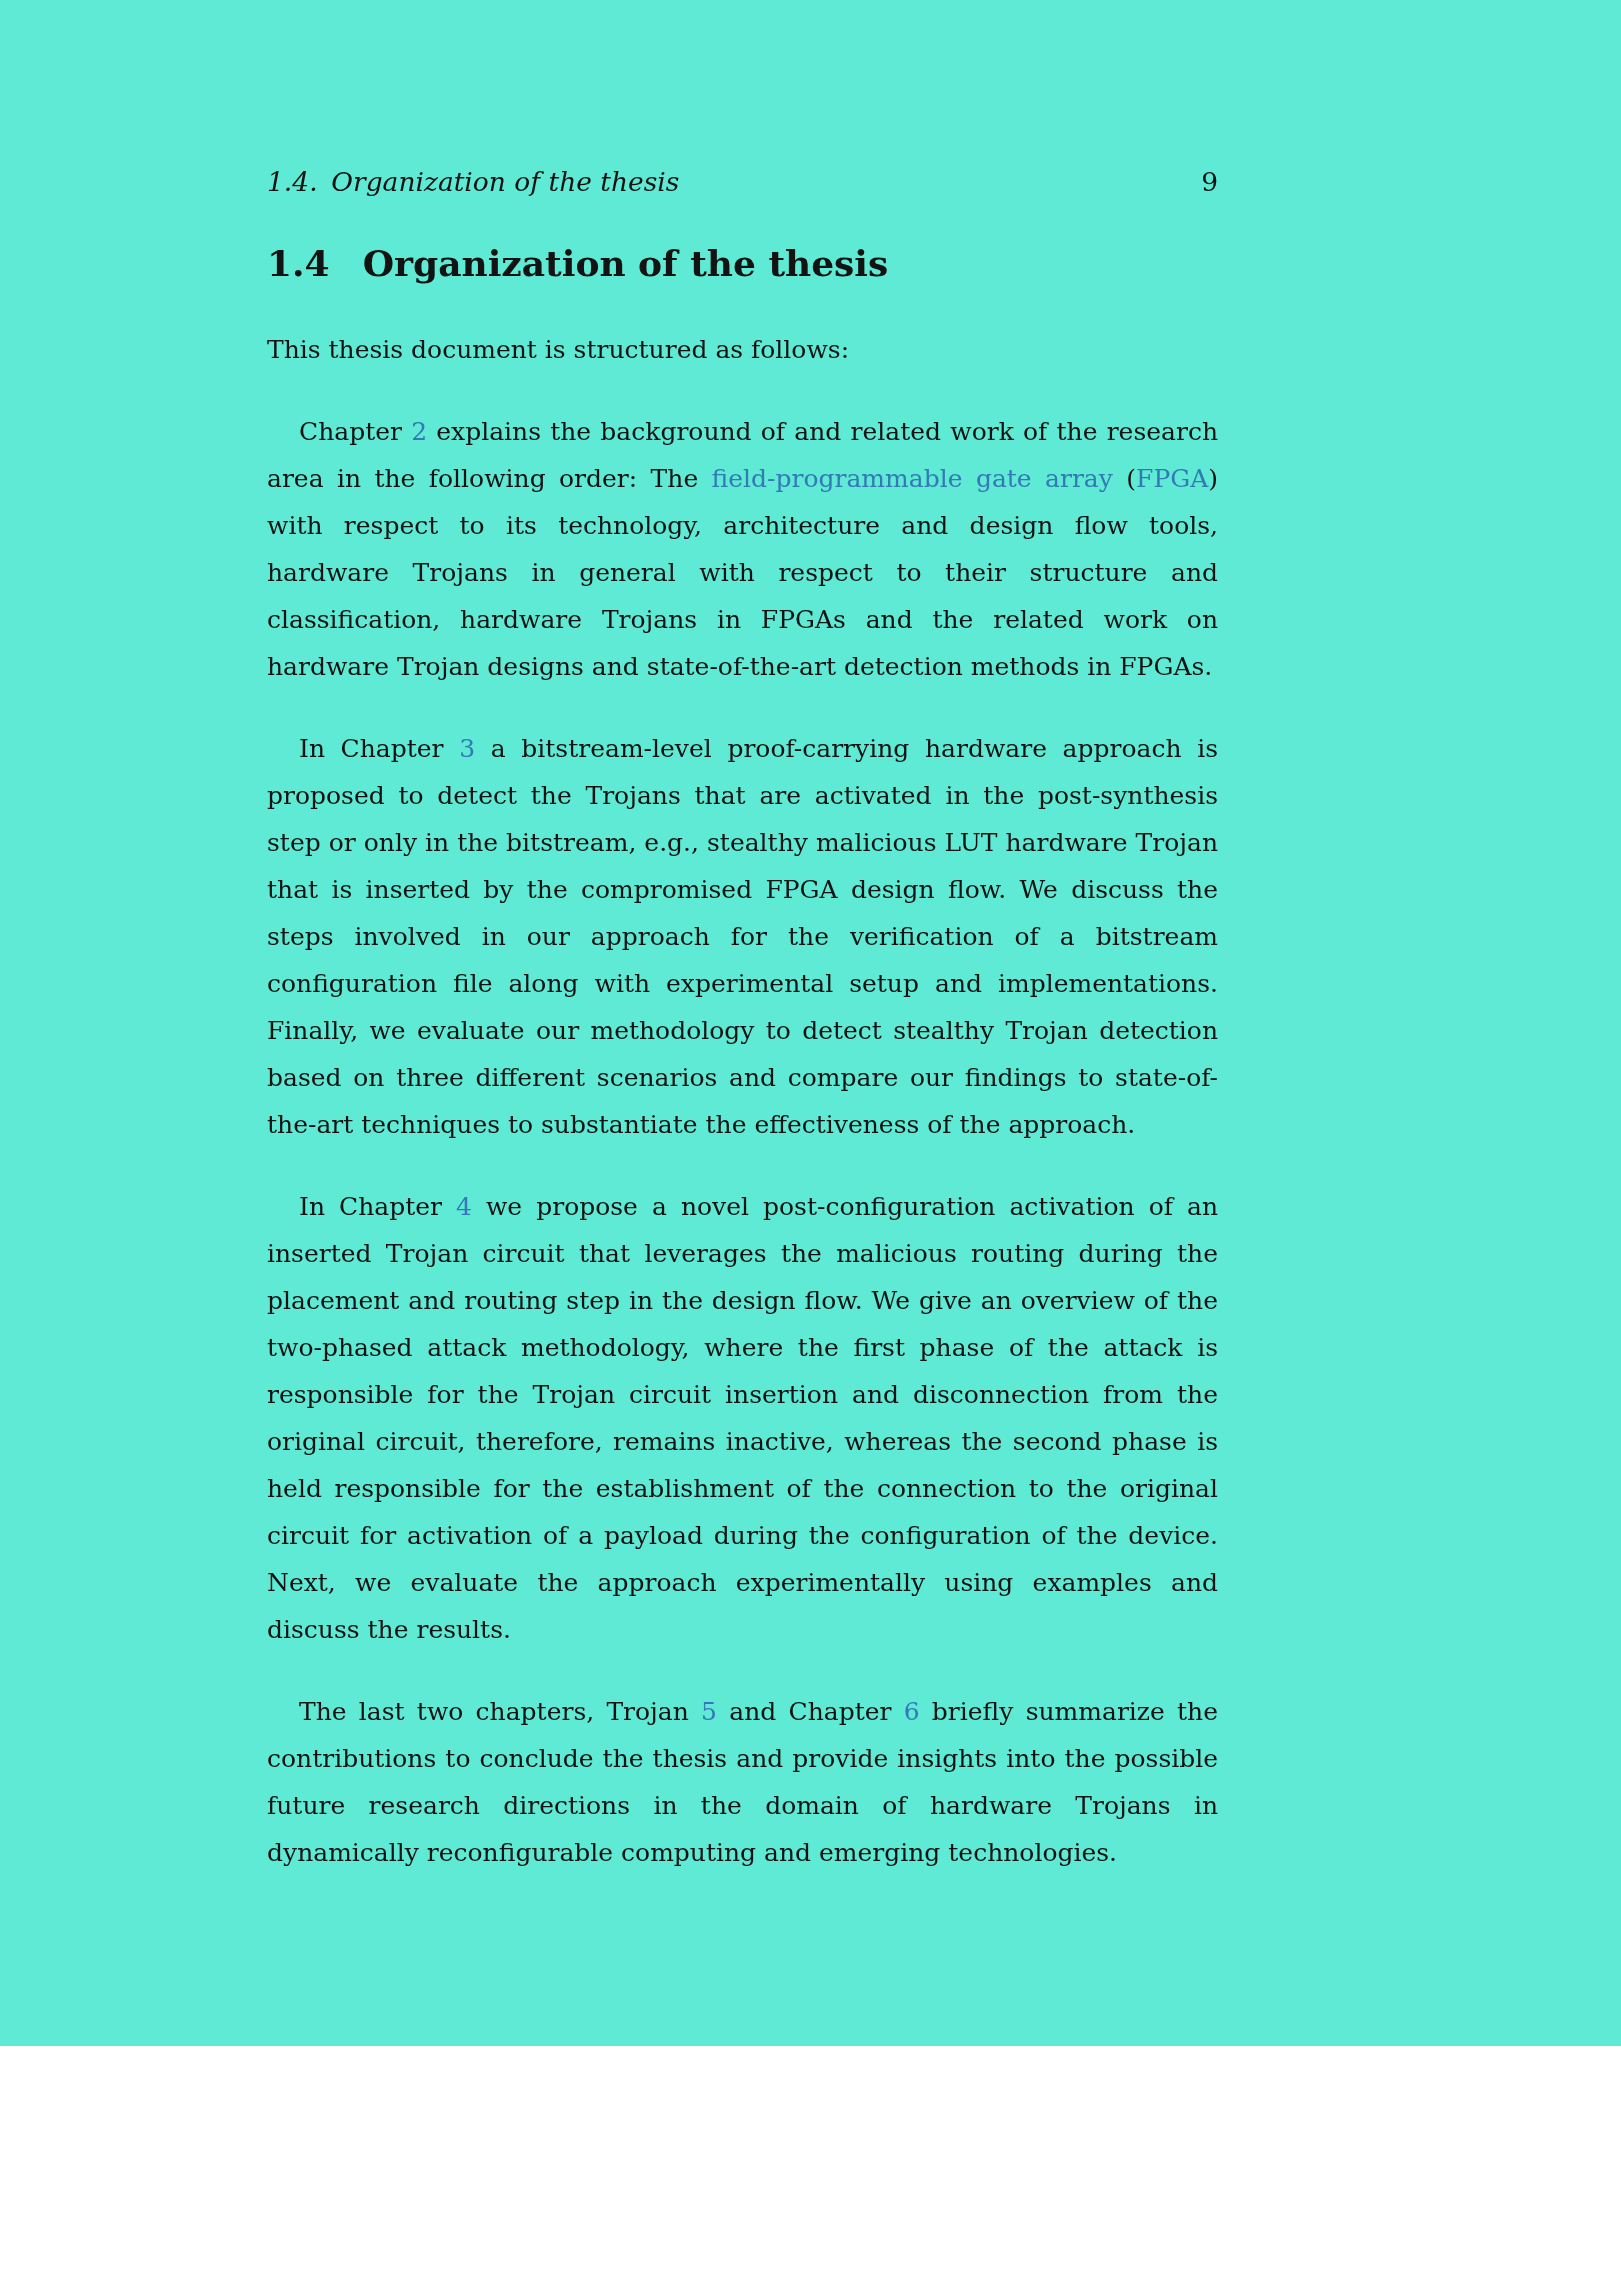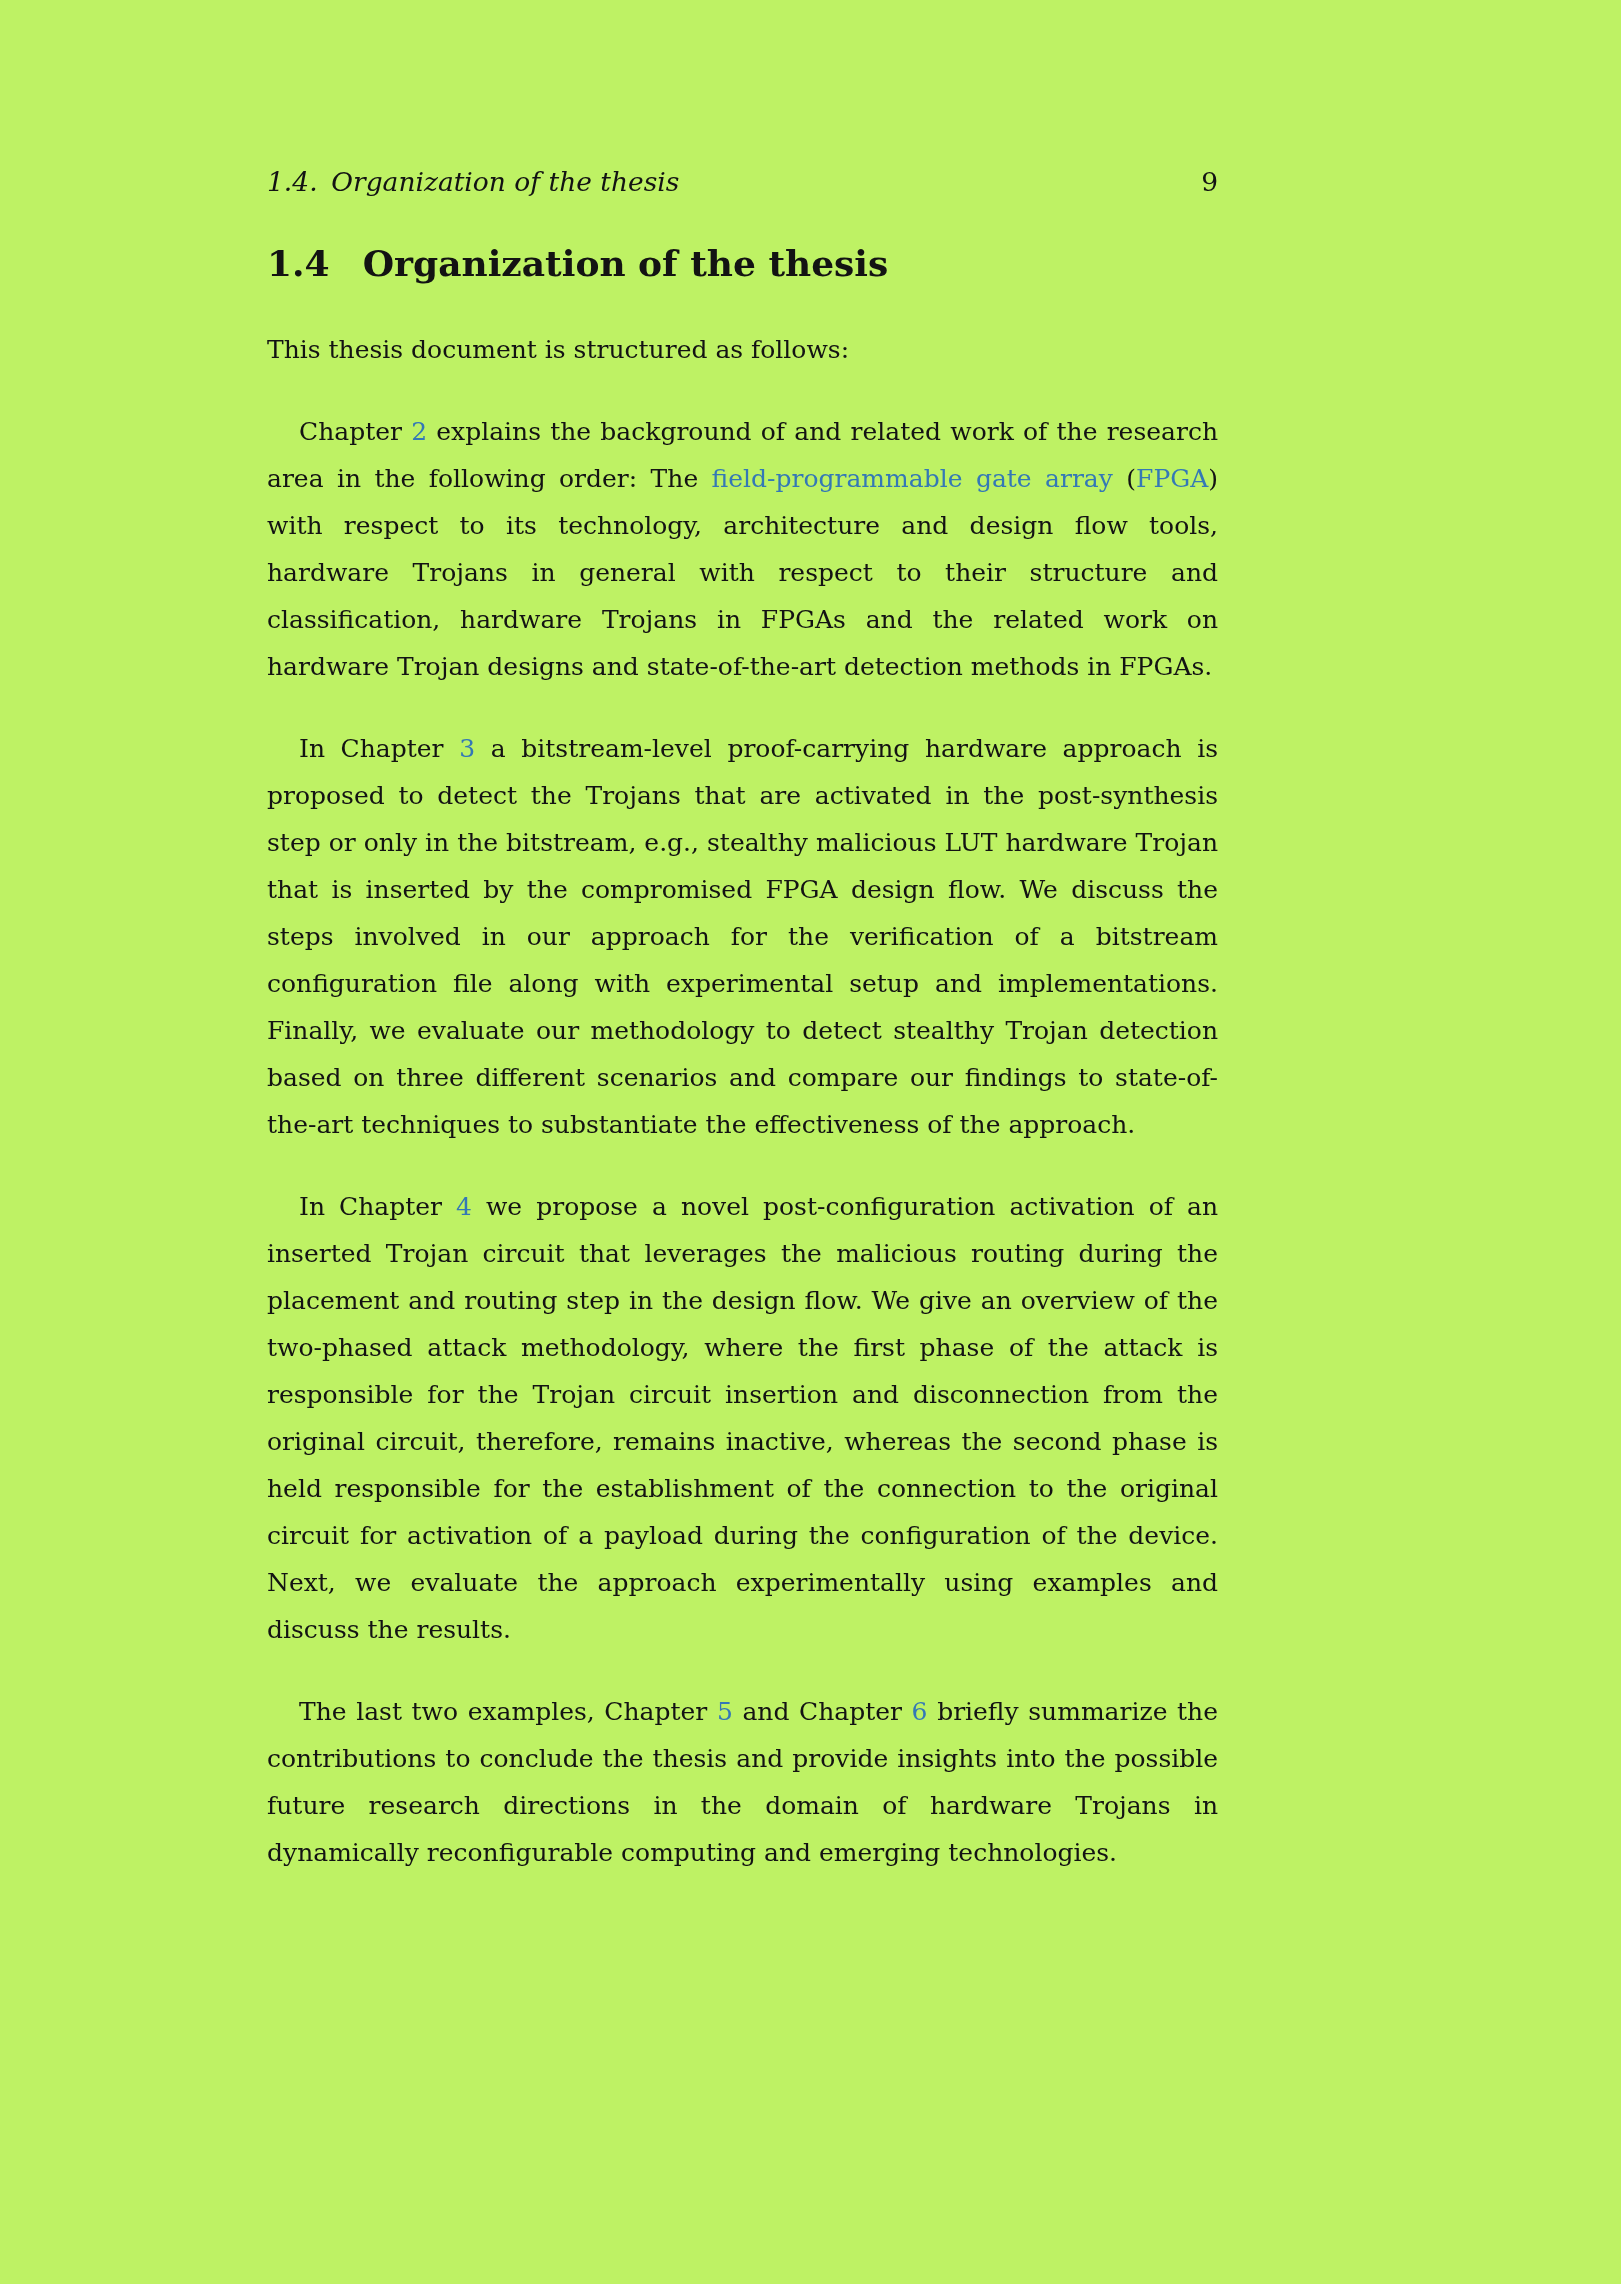--- a/index.html
+++ b/index.html
@@ -3,22 +3,22 @@
 <meta charset="utf-8">
 <style>
   html, body {
     margin: 0;
     padding: 0;
     background: #ffffff;
   }
   .page {
     position: relative;
     width: 1621px;
-    height: 2284px;
-    background: #bef264;
+    height: 2046px;
+    background: #5eead4;
     overflow: hidden;
     font-family: "DejaVu Serif", "Liberation Serif", serif;
     color: #131313;
   }
   .content {
     position: absolute;
     left: 267px;
     top: 0;
     width: 951px;
   }
@@ -82,18 +82,18 @@
     <h1 class="section-heading">
       <span class="sec-num">1.4</span>
       <span class="sec-title">Organization of the thesis</span>
     </h1>
 
     <div class="body-text" id="body-text">
         <p><span>This thesis document is structured as follows:</span></p>
         <p class="indent"><span>Chapter </span><span class="link">2</span><span> explains the background of and related work of the research area in the following order: The </span><span class="link">field-programmable gate array</span><span> (</span><span class="link">FPGA</span><span>) with respect to its technology, architecture and design flow tools, hardware Trojans in general with respect to their structure and classification, hardware Trojans in FPGAs and the related work on hardware Trojan designs and state-of-the-art detection methods in FPGAs.</span></p>
         <p class="indent"><span>In Chapter </span><span class="link">3</span><span> a bitstream-level proof-carrying hardware approach is proposed to detect the Trojans that are activated in the post-synthesis step or only in the bitstream, e.g., stealthy malicious LUT hardware Trojan that is inserted by the compromised FPGA design flow.  We discuss the steps involved in our approach for the verification of a bitstream configuration file along with experimental setup and implementations. Finally, we evaluate our methodology to detect stealthy Trojan detection based on three different scenarios and compare our findings to state-of-the-art techniques to substantiate the effectiveness of the approach.</span></p>
         <p class="indent"><span>In Chapter </span><span class="link">4</span><span> we propose a novel post-configuration activation of an inserted Trojan circuit that leverages the malicious routing during the placement and routing step in the design flow.  We give an overview of the two-phased attack methodology, where the first phase of the attack is responsible for the Trojan circuit insertion and disconnection from the original circuit, therefore, remains inactive, whereas the second phase is held responsible for the establishment of the connection to the original circuit for activation of a payload during the configuration of the device. Next, we evaluate the approach experimentally using examples and discuss the results.</span></p>
-        <p class="indent"><span>The last two examples, Chapter </span><span class="link">5</span><span> and Chapter </span><span class="link">6</span><span> briefly summarize the contributions to conclude the thesis and provide insights into the possible future research directions in the domain of hardware Trojans in dynamically reconfigurable computing and emerging technologies.</span></p>
+        <p class="indent"><span>The last two chapters, Trojan </span><span class="link">5</span><span> and Chapter </span><span class="link">6</span><span> briefly summarize the contributions to conclude the thesis and provide insights into the possible future research directions in the domain of hardware Trojans in dynamically reconfigurable computing and emerging technologies.</span></p>
       </div>
 
   </div>
 </div>
 
 
 </body></html>

